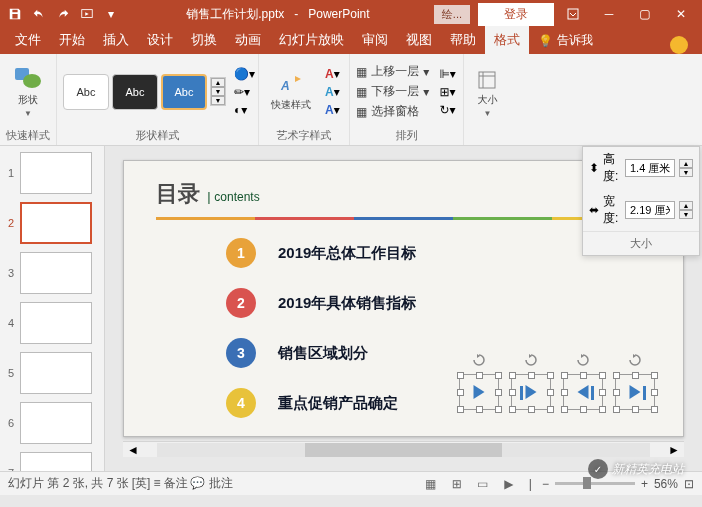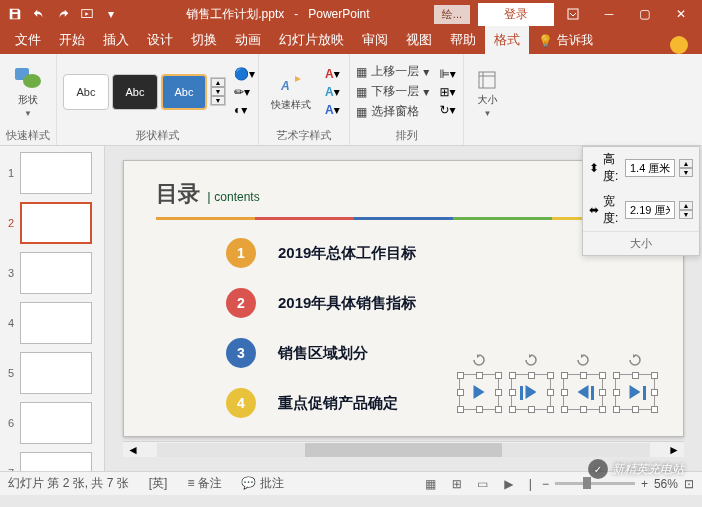--- a/index.html
+++ b/index.html
@@ -57,21 +57,21 @@
 .toc-text{font-size:15px;color:#0f172a;font-weight:bold}
 .sel-boxes{position:absolute;bottom:26px;right:28px;display:flex;gap:12px}
 .sel-box{width:40px;height:36px;border:1px solid #9a9a9a;position:relative;background:rgba(255,255,255,0.03)}
 .sel-handle{width:7px;height:7px;background:#fff;border:1px solid #888;position:absolute}
 .sel-rotate{width:14px;height:14px;position:absolute;top:-22px;left:50%;transform:translateX(-50%)}
 .play-tri{width:0;height:0;border-left:11px solid #3a7bbf;border-top:7px solid transparent;border-bottom:7px solid transparent;position:absolute;top:50%;left:50%;transform:translate(-50%,-50%)}
 .hscroll{height:16px;background:#f0f0f0;border-top:1px solid #d4d4d4;display:flex;align-items:center;margin-top:4px}
 .hscroll-track{flex:1;height:14px;background:#e4e4e4;margin:0 14px;position:relative}
 .hscroll-thumb{position:absolute;left:30%;width:40%;height:100%;background:#c8c8c8}
 .statusbar{height:24px;background:#f3f3f3;border-top:1px solid #d4d4d4;display:flex;align-items:center;padding:0 8px;color:#555;font-size:11px;gap:10px}
-.status-left{flex:1;display:flex;gap:20px;align-items:flex-start}
+.status-left{flex:1;display:flex;gap:3px;align-items:flex-start}
 .status-right{display:flex;align-items:center;gap:6px}
 .view-btn{width:20px;height:18px;display:flex;align-items:center;justify-content:center;cursor:pointer;color:#666}
 .zoom-slider{width:80px;height:3px;background:#bbb;position:relative}
 .zoom-handle{width:8px;height:12px;background:#888;position:absolute;left:35%;top:-5px}
 .watermark{position:absolute;right:18px;bottom:28px;color:#fff;font-size:14px;text-shadow:0 0 4px rgba(0,0,0,0.6);display:flex;align-items:center;gap:4px;z-index:20;font-style:italic}
 .wm-icon{width:20px;height:20px;border-radius:50%;background:rgba(60,60,60,0.7);display:flex;align-items:center;justify-content:center;font-size:10px;font-style:normal}
 .smiley{width:18px;height:18px;border-radius:50%;background:#f5b82e;margin-left:auto;margin-right:8px;position:relative}
 </style>
 </head>
 <body>

